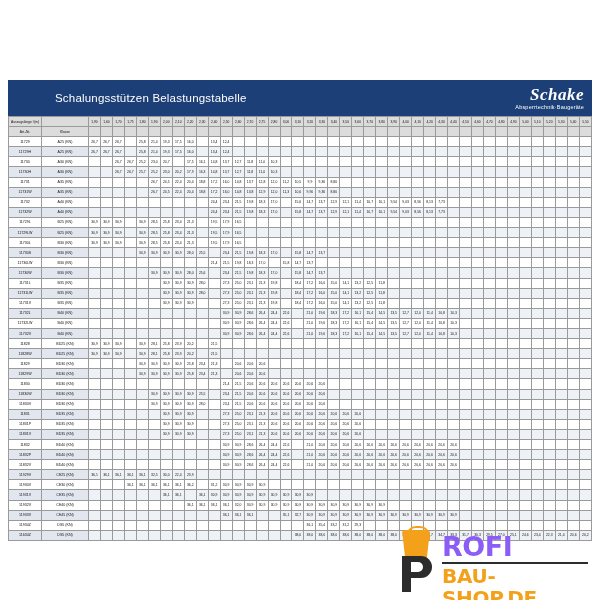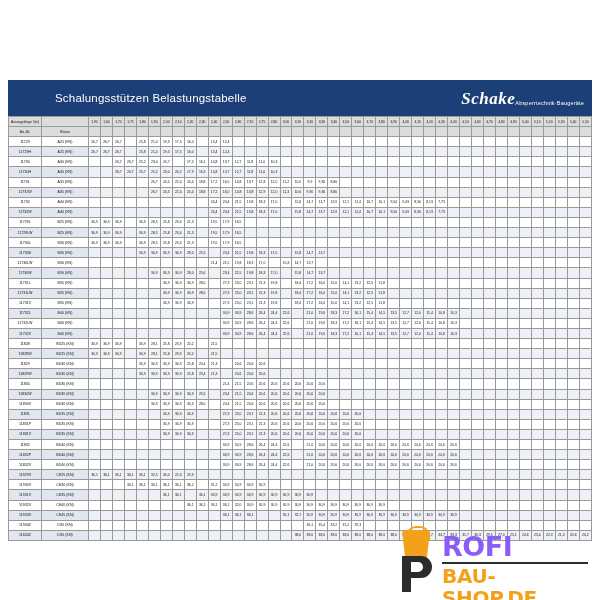--- a/index.html
+++ b/index.html
@@ -34,21 +34,21 @@
   }
   .header-title {
     color: #ffffff;
     font-size: 11.5px;
     letter-spacing: 0.2px;
     white-space: nowrap;
     margin-left: 39px;
   }
   .brand {
     display: flex;
-    flex-direction: row;
+    flex-direction: column;
     align-items: flex-end;
     justify-content: flex-start;
   }
   .brand-name {
     color: #ffffff;
     font-family: "Liberation Serif", serif;
     font-style: italic;
     font-weight: bold;
     font-size: 17px;
     line-height: 17px;

